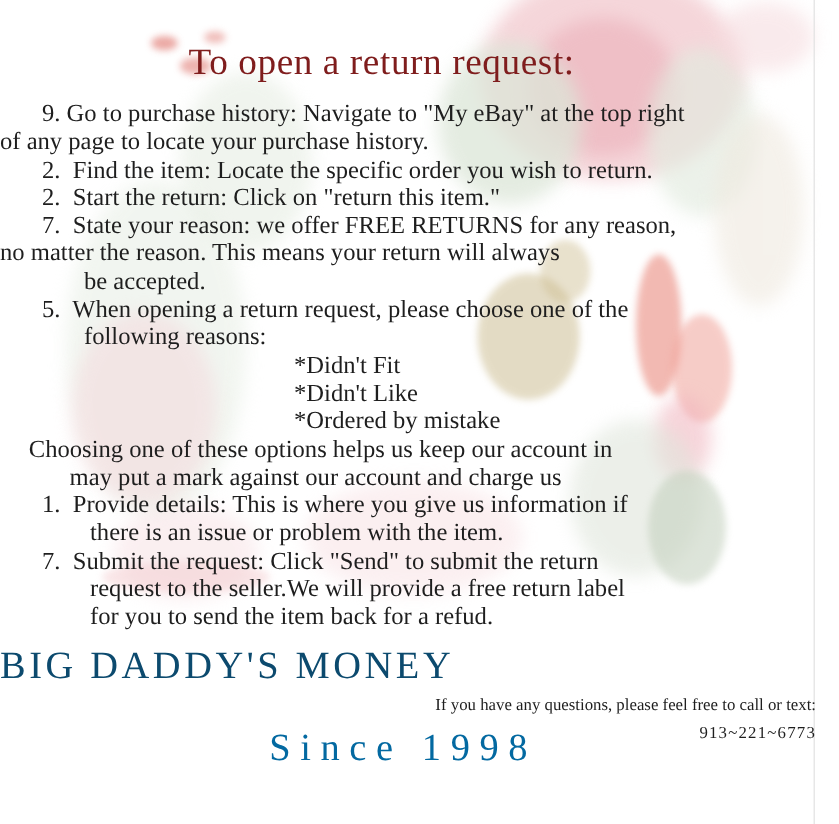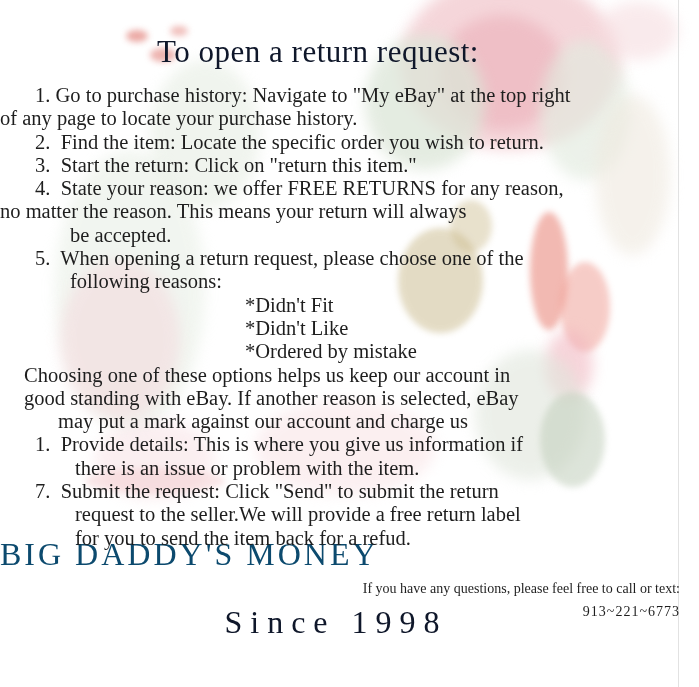--- a/index.html
+++ b/index.html
@@ -16,27 +16,27 @@
   .edge-line{position:absolute;top:0;left:678px;width:1px;height:687px;background:#e2e2e2;}
   
   .wm-brand{
     position:absolute;top:536px;left:0;width:688px;
     text-align:left;font-size:32px;letter-spacing:3px;
     color:#0c4a6e;z-index:2;white-space:pre;
   }
   .wm-since{
     position:absolute;top:604px;left:0;width:672px;
     text-align:center;font-size:32px;letter-spacing:8px;
-    color:#0f172a;z-index:2;white-space:pre;
+    color:#0369a1;z-index:2;white-space:pre;
   }
   
   .title{
     position:absolute;top:34px;left:0;width:636px;
     text-align:center;font-size:31px;letter-spacing:0.5px;
-    color:#0f172a;z-index:3;white-space:pre;
+    color:#7f1d1d;z-index:3;white-space:pre;
   }
   .body-text{
     position:absolute;top:84px;left:0;width:699px;z-index:3;
     font-size:20.5px;line-height:23.3px;
   }
   .line{white-space:pre;}
   .ind-a{padding-left:35px;}
   .ind-b{}
   .ind-c{padding-left:70px;}
   .ind-d{padding-left:245px;}
@@ -83,34 +83,33 @@
 
   <div class="edge-line"></div>
 </div>
 
 <div class="wm-brand">BIG DADDY'S MONEY</div>
 <div class="wm-since">Since 1998</div>
 
 <div class="title">To open a return request:</div>
 
 <div class="body-text">
-  <div class="line ind-a">1. Go to purchase history: Navigate to "My eBay" at the top right</div>
+  <div class="line ind-a">9. Go to purchase history: Navigate to "My eBay" at the top right</div>
   <div class="line ind-b">of any page to locate your purchase history.</div>
   <div class="line ind-a">2.  Find the item: Locate the specific order you wish to return.</div>
-  <div class="line ind-a">3.  Start the return: Click on "return this item."</div>
-  <div class="line ind-a">4.  State your reason: we offer FREE RETURNS for any reason,</div>
+  <div class="line ind-a">2.  Start the return: Click on "return this item."</div>
+  <div class="line ind-a">7.  State your reason: we offer FREE RETURNS for any reason,</div>
   <div class="line ind-b">no matter the reason. This means your return will always</div>
   <div class="line ind-c">be accepted.</div>
   <div class="line ind-a">5.  When opening a return request, please choose one of the</div>
   <div class="line ind-c">following reasons:</div>
   <div class="line ind-d">*Didn't Fit</div>
   <div class="line ind-d">*Didn't Like</div>
   <div class="line ind-d">*Ordered by mistake</div>
   <div class="line ind-e">Choosing one of these options helps us keep our account in</div>
-  <div class="line ind-e">good standing with eBay. If another reason is selected, eBay</div>
   <div class="line ind-f">may put a mark against our account and charge us</div>
   <div class="line ind-a">1.  Provide details: This is where you give us information if</div>
   <div class="line ind-g">there is an issue or problem with the item.</div>
   <div class="line ind-a">7.  Submit the request: Click "Send" to submit the return</div>
   <div class="line ind-g">request to the seller.We will provide a free return label</div>
   <div class="line ind-g">for you to send the item back for a refud.</div>
 </div>
 
 <div class="footer">
   <div class="line">If you have any questions, please feel free to call or text:</div>

